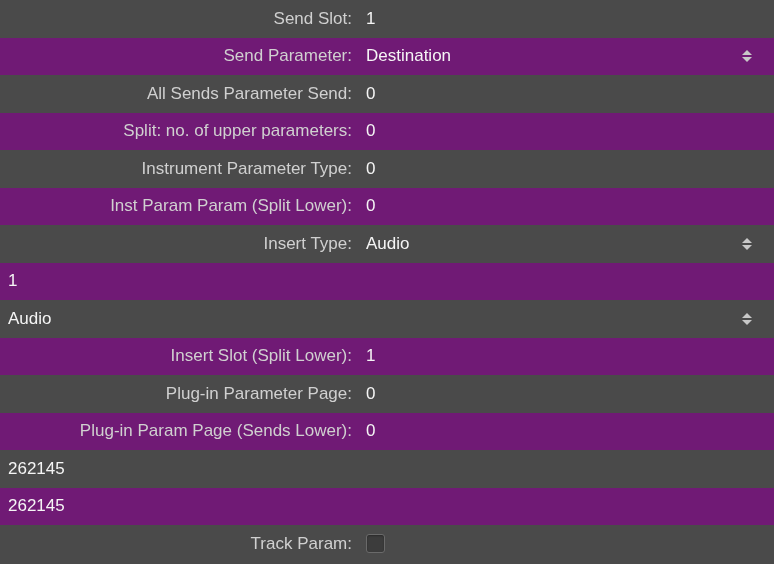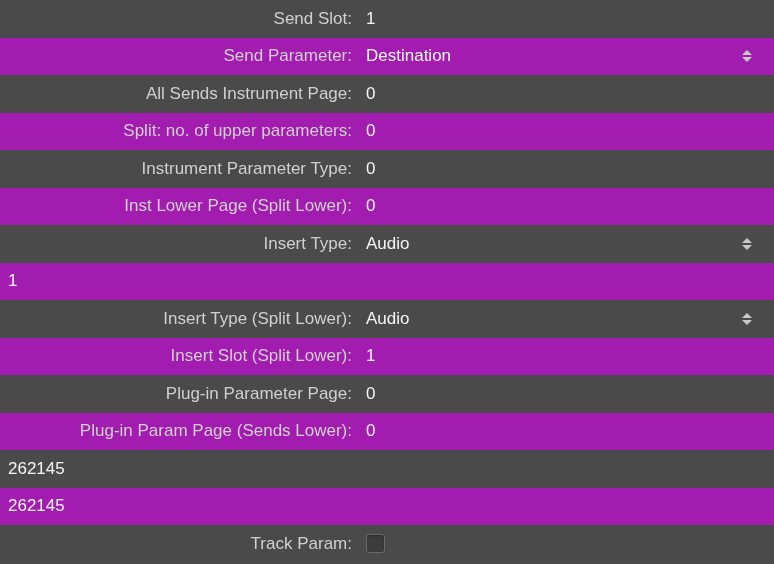--- a/index.html
+++ b/index.html
@@ -15,21 +15,21 @@
       font-size: 17px;
       overflow: hidden;
     }
     .row {
       display: flex;
       align-items: center;
       height: 37.5px;
       position: relative;
     }
     .row.alt {
-      background: #a21caf;
+      background: #701a75;
     }
     .label {
       width: 358px;
       text-align: right;
       color: #d0d0d0;
       padding-right: 6px;
       white-space: nowrap;
     }
     .value {
       color: #f5f5f5;
@@ -82,48 +82,47 @@
     </div>
     <div class="row alt">
       <div class="label">Send Parameter:</div>
       <div class="value">Destination</div>
       <div class="chevron-updown">
         <div class="up"></div>
         <div class="down"></div>
       </div>
     </div>
     <div class="row">
-      <div class="label">All Sends Instrument Page:</div>
+      <div class="label">All Sends Parameter Send:</div>
       <div class="value">0</div>
     </div>
     <div class="row alt">
       <div class="label">Split: no. of upper parameters:</div>
       <div class="value">0</div>
     </div>
     <div class="row">
       <div class="label">Instrument Parameter Type:</div>
       <div class="value">0</div>
     </div>
     <div class="row alt">
-      <div class="label">Inst Lower Page (Split Lower):</div>
+      <div class="label">Inst Param Param (Split Lower):</div>
       <div class="value">0</div>
     </div>
     <div class="row">
       <div class="label">Insert Type:</div>
       <div class="value">Audio</div>
       <div class="chevron-updown">
         <div class="up"></div>
         <div class="down"></div>
       </div>
     </div>
     <div class="row alt">
       <div class="value">1</div>
     </div>
     <div class="row">
-      <div class="label">Insert Type (Split Lower):</div>
       <div class="value">Audio</div>
       <div class="chevron-updown">
         <div class="up"></div>
         <div class="down"></div>
       </div>
     </div>
     <div class="row alt">
       <div class="label">Insert Slot (Split Lower):</div>
       <div class="value">1</div>
     </div>

